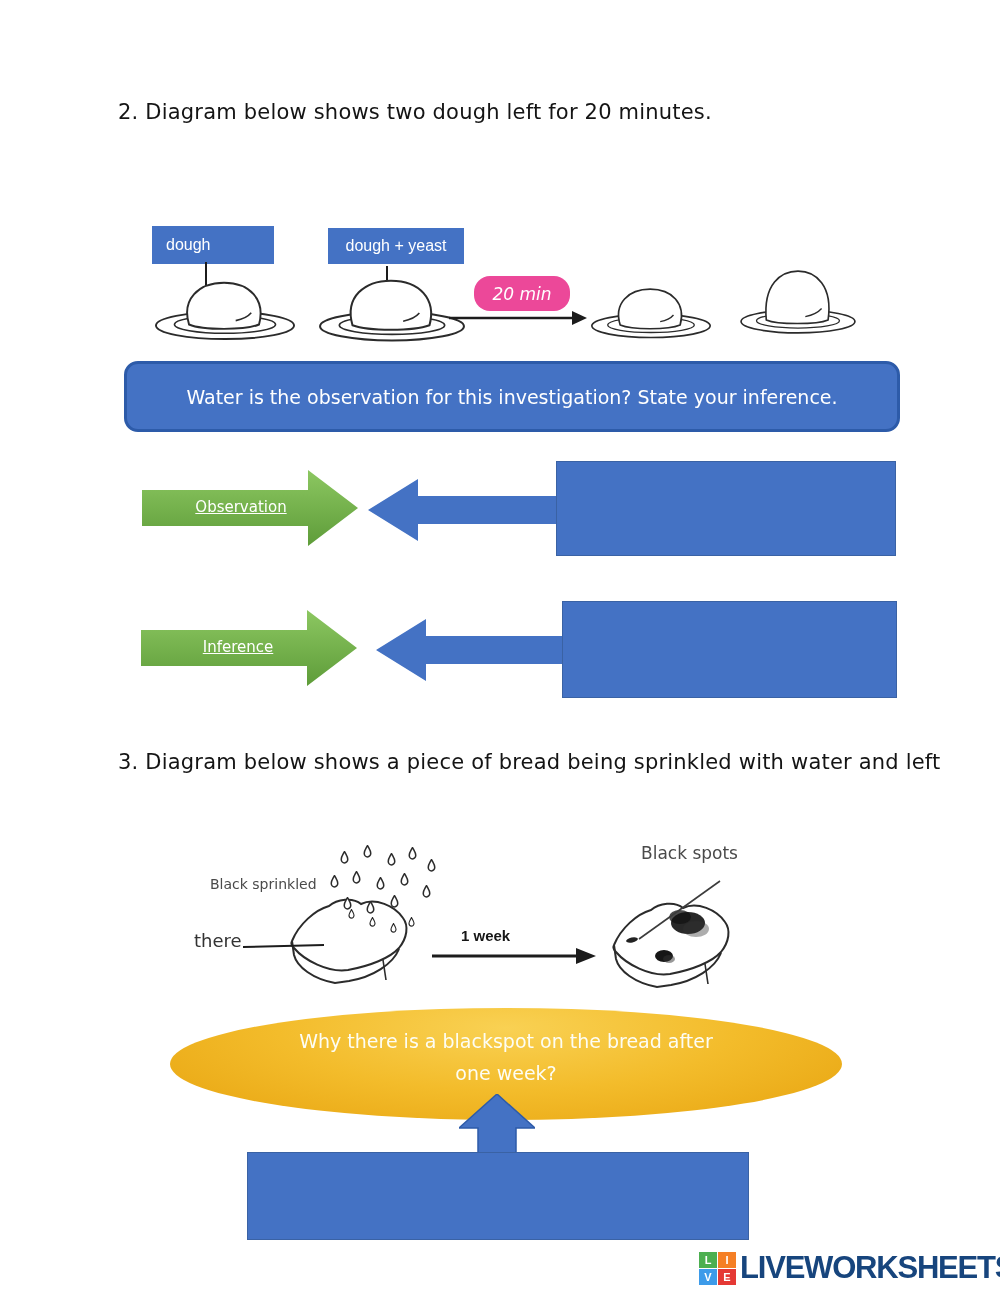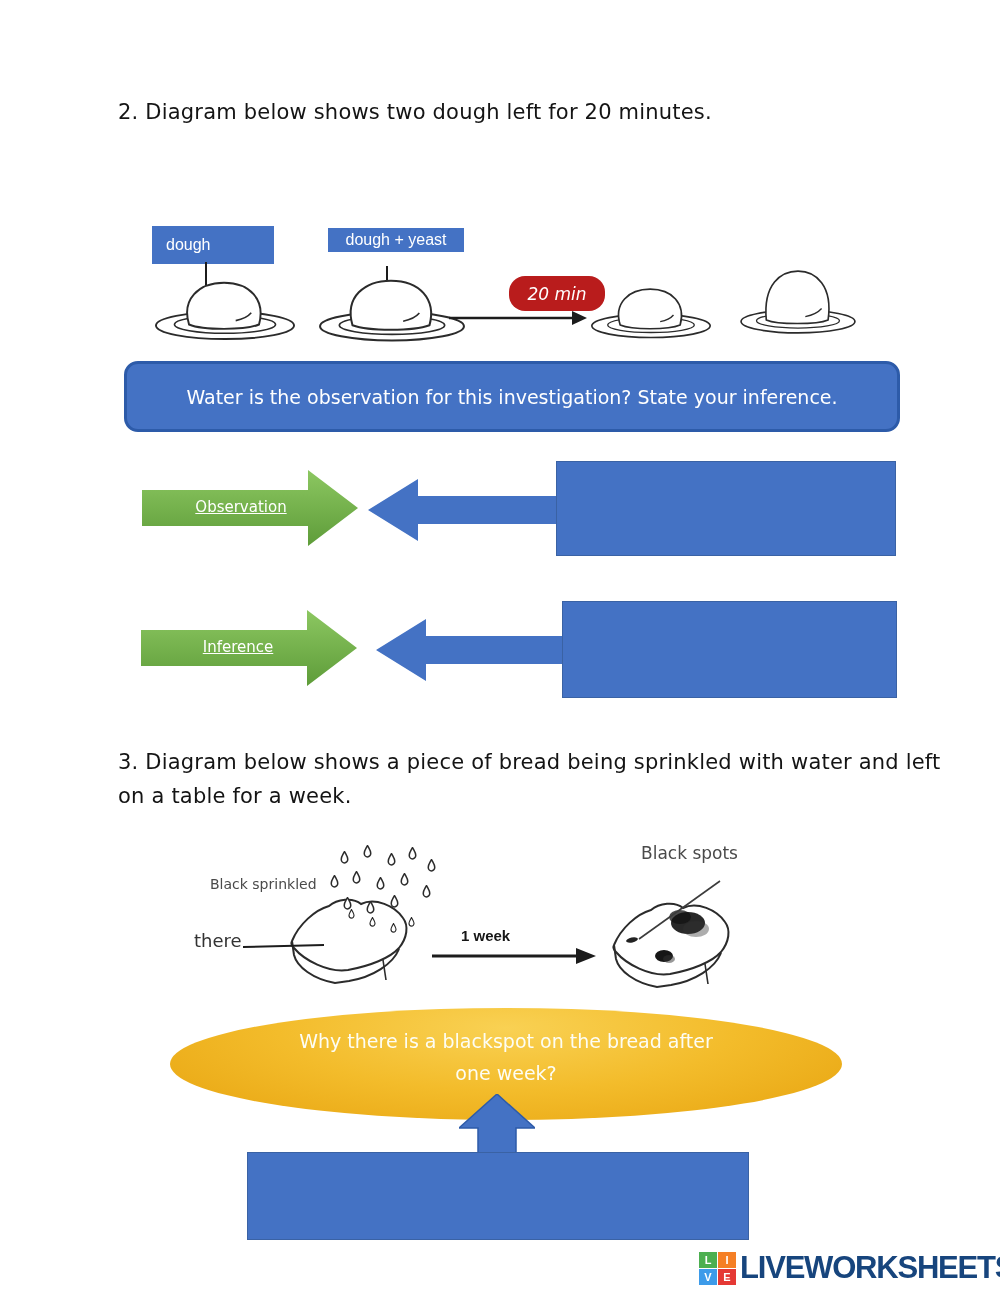--- a/index.html
+++ b/index.html
@@ -4,22 +4,22 @@
 <style>
   html,body{margin:0;padding:0;background:#ffffff;}
   .page{position:relative;width:1000px;height:1291px;background:#ffffff;overflow:hidden;
         font-family:"DejaVu Sans",sans-serif;}
   .abs{position:absolute;}
   .hand{font-family:cursive,"DejaVu Sans",sans-serif;}
   .heading{font-size:21px;color:#141414;letter-spacing:0.2px;}
   .lblbox{background:#4472C4;color:#ffffff;font-family:"Liberation Sans",sans-serif;
           font-size:16px;display:flex;align-items:center;}
   .connector{background:#1c1c1c;width:2px;}
-  .timebox{background:#b91c1c;border-radius:16px;color:#ffffff;font-size:17px;
-           display:flex;align-items:center;justify-content:center;font-style:italic;margin-left:35px;}
+  .timebox{background:#ec4899;border-radius:16px;color:#ffffff;font-size:17px;
+           display:flex;align-items:center;justify-content:center;font-style:italic;}
   .qbox{background:#4472C4;border:3px solid #2D5BA9;border-radius:14px;color:#ffffff;
         font-size:19px;display:flex;align-items:center;justify-content:center;text-align:center;}
   .rowlabel{color:#ffffff;font-size:15px;text-align:center;text-decoration:underline;}
   .ansbox{background:#4472C4;border:1px solid #3A62A4;}
   .sketchlabel{color:#4a4a4a;}
   .week{font-family:"Liberation Sans",sans-serif;font-weight:bold;font-size:15px;color:#161616;}
   .ellipseq{border-radius:50%;
             background:radial-gradient(ellipse at 50% 18%, #F9D153 0%, #F3BC2B 48%, #E7A30F 100%);}
   .ellipsetext{color:#fdfdf4;font-size:19px;text-align:center;width:672px;}
   .logo-grid{display:grid;grid-template-columns:18px 18px;grid-template-rows:16px 16px;gap:1px;}
@@ -30,21 +30,21 @@
          color:#17457D;letter-spacing:-1.2px;}
 </style>
 </head>
 <body>
 
 <div class="page">
 
   <div class="abs heading hand" style="left:118px;top:100px;">2. Diagram below shows two dough left for 20 minutes.</div>
 
   <div class="abs lblbox" style="left:152px;top:226px;width:108px;height:38px;padding-left:14px;">dough</div>
-  <div class="abs lblbox" style="left:328px;top:228px;width:136px;height:24px;justify-content:center;">dough + yeast</div>
+  <div class="abs lblbox" style="left:328px;top:228px;width:136px;height:36px;justify-content:center;">dough + yeast</div>
   <div class="abs connector" style="left:205px;top:262px;height:40px;"></div>
   <div class="abs connector" style="left:386px;top:266px;height:48px;"></div>
 
   <svg class="abs" style="left:152px;top:272px;" width="146" height="70" viewBox="0 0 150 72">
     <ellipse cx="75" cy="55" rx="71" ry="14" fill="#fff" stroke="#2b2b2b" stroke-width="2"></ellipse>
     <ellipse cx="75" cy="54" rx="52" ry="9" fill="#fff" stroke="#2b2b2b" stroke-width="1.6"></ellipse>
     <path d="M38,54 C30,28 48,11 74,11 C100,11 117,28 110,54 C96,60 52,60 38,54 Z" fill="#fff" stroke="#2b2b2b" stroke-width="2"></path>
     <path d="M86,50 Q97,48 102,42" fill="none" stroke="#2b2b2b" stroke-width="1.6"></path>
   </svg>
   <svg class="abs" style="left:316px;top:270px;" width="152" height="74" viewBox="0 0 150 72">
@@ -98,21 +98,20 @@
       </defs>
     <polygon points="0,22 166,22 166,2 216,40 166,78 166,58 0,58" fill="url(#gg2)"></polygon>
   </svg>
   <div class="abs rowlabel hand" style="left:149px;top:638px;width:178px;">Inference</div>
   <svg class="abs" style="left:376px;top:617px;" width="192" height="66" viewBox="0 0 192 66">
     <polygon points="0,33 50,2 50,19 192,19 192,47 50,47 50,64" fill="#4472C4"></polygon>
   </svg>
   <div class="abs ansbox" style="left:562px;top:601px;width:333px;height:95px;"></div>
 
   <div class="abs heading hand" style="left:118px;top:750px;">3. Diagram below shows a piece of bread being sprinkled with water and left</div>
-  <div class="abs heading hand" style="left:118px;top:784px;">on a table for a week.</div>
 
   <svg class="abs" style="left:180px;top:835px;" width="600" height="170" viewBox="0 0 600 170">
     <defs>
       <symbol id="drop" viewBox="0 0 8 12">
         <path d="M4,0.5 C2.6,3.2 1,5.4 1,7.6 A3,3.4 0 0 0 7,7.6 C7,5.4 5.4,3.2 4,0.5 Z" fill="#fff" stroke="#2b2b2b" stroke-width="1.4"></path>
       </symbol>
       <symbol id="slice" viewBox="0 0 132 92">
         <path d="M6,44 C13,27 29,13 43,9 C51,2 67,0 75,7 C89,0 109,9 117,21 C123,29 121,41 113,51 C104,61 84,69 62,73 C42,76 18,63 8,51 C5,48 5,46 6,44 Z" fill="#fff" stroke="#2b2b2b" stroke-width="2"></path>
         <path d="M6,44 L8,58 C11,70 27,82 49,86 L63,84 C87,80 107,67 113,52" fill="none" stroke="#2b2b2b" stroke-width="2"></path>
         <path d="M97,63 L100,83" fill="none" stroke="#2b2b2b" stroke-width="1.6"></path>

